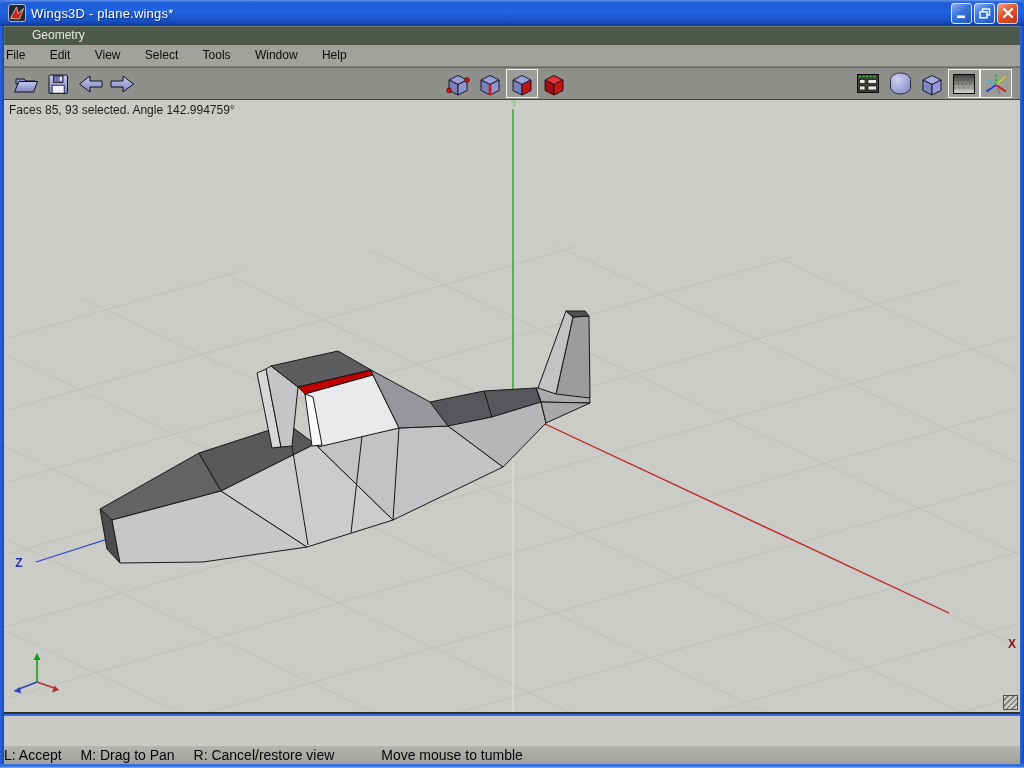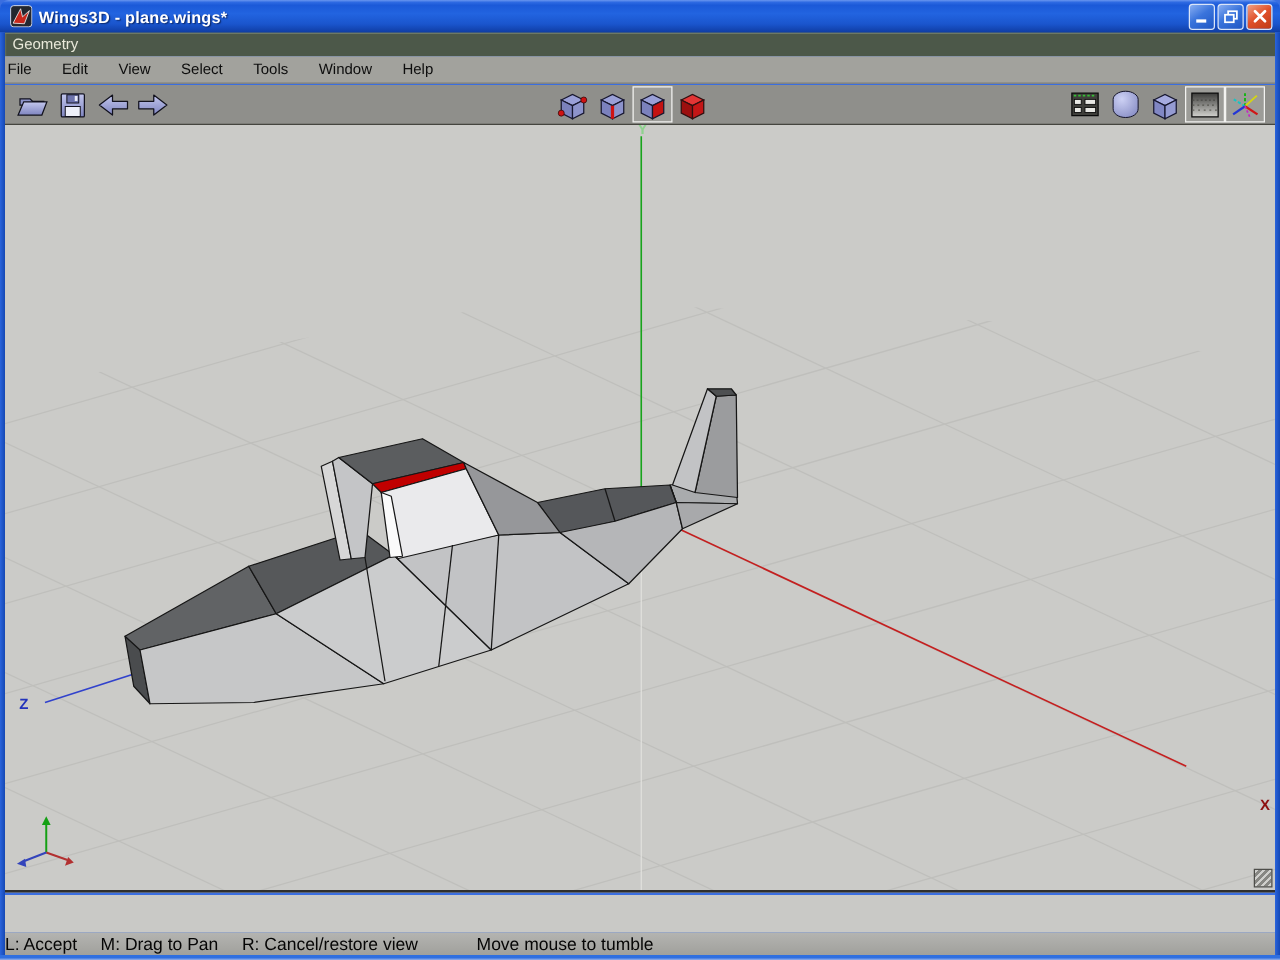--- a/index.html
+++ b/index.html
@@ -4,32 +4,32 @@
 <style>
   *{box-sizing:border-box;margin:0;padding:0}
   html,body{width:1024px;height:768px;overflow:hidden}
   body{position:relative;font-family:"Liberation Sans",sans-serif;background:#3a6ee0}
 
   
   .titlebar{position:absolute;left:0;top:0;width:1024px;height:26px;border-radius:7px 7px 0 0;
     background:linear-gradient(180deg,#6a96ef 0%,#2e6ae2 7%,#1b59d8 16%,#2264e0 42%,#1a55cd 74%,#1243ae 93%,#0f3da0 100%);
     display:flex;align-items:center;padding:0 6px}
   .app-icon{width:18px;height:18px;margin:0 5px 0 2px;flex:0 0 auto}
-  .title-text{color:#fff;font-size:13px;font-weight:bold;text-shadow:1px 1px 1px #0c2a6e;letter-spacing:.2px}
+  .title-text{color:#fff;font-size:13px;font-weight:normal;text-shadow:1px 1px 1px #0c2a6e;letter-spacing:.2px}
   .winbtns{margin-left:auto;display:flex;gap:2px}
   .winbtn{width:21px;height:21px;border-radius:3px;border:1px solid #dbe5f8;display:flex;align-items:center;justify-content:center}
   .btn-blue{background:linear-gradient(145deg,#88aef2,#3a74dc 45%,#1e56c4)}
   .btn-close{background:linear-gradient(145deg,#f2a185,#e0502a 48%,#bf3a16)}
   .frame-l,.frame-r{position:absolute;top:26px;bottom:0;width:4px;background:linear-gradient(90deg,#2a64dc,#1548b4)}
   .frame-l{left:0}.frame-r{right:0}
   .frame-b{position:absolute;left:0;right:0;bottom:0;height:4px;background:linear-gradient(180deg,#2f6fe0 55%,#9ab2e8)}
 
   
   .workspace-bar{position:absolute;left:4px;right:4px;top:26px;height:19px;background:#4c5849;
-    box-shadow:inset 0 1px 0 #78836f,inset 1px 0 0 #5d6a59;color:#e9e9da;font-size:12px;line-height:19px;padding-left:6px}
+    box-shadow:inset 0 1px 0 #78836f,inset 1px 0 0 #5d6a59;color:#e9e9da;font-size:12px;line-height:19px;padding-left:28px}
   .menubar{position:absolute;left:4px;right:4px;top:45px;height:22px;background:#a2a29d;color:#0d0d0d;
     font-size:12px;line-height:21px;padding-left:2px;border-bottom:1px solid #7e7e79}
   .menu-item{display:inline-block;margin-right:21px;cursor:default}
   .toolbar{position:absolute;left:4px;right:4px;top:68px;height:32px;background:#8f8f8b;border-bottom:1px solid #45453f}
   .tgroup{position:absolute;top:1px;display:flex}
   .tg-left{left:6px}.tg-center{left:438px}.tg-right{right:8px}
   .tbtn{width:32px;height:29px;display:flex;align-items:center;justify-content:center;border:1px solid transparent;background:transparent}
   .tbtn.active{border:1px solid #f2f2f0;background:#9c9c98}
 
   
@@ -280,20 +280,21 @@
       <line x1="362" y1="436" x2="351" y2="533" stroke="#161616"></line>
       <line x1="399" y1="428" x2="393" y2="520" stroke="#161616"></line>
       <line x1="292" y1="446" x2="308" y2="545" stroke="#161616"></line>
       <line x1="37" y1="682" x2="37" y2="659" stroke="#14a014" stroke-width="1.6"></line>
       <line x1="37" y1="682" x2="54" y2="688" stroke="#b23030" stroke-width="1.6"></line>
       <line x1="37" y1="682" x2="19" y2="689" stroke="#3344bb" stroke-width="1.6"></line>
       <polygon points="37,653 33.5,660 40.5,660" fill="#14a014"></polygon>
       <polygon points="59,690 52,692.5 54.5,685.5" fill="#b23030"></polygon>
       <polygon points="13.5,691 21,693.5 20,687" fill="#3344bb"></polygon>
     </svg>
+  <div class="vp-info">Faces 85, 93 selected. Angle 142.994759°</div>
   <div class="grip"></div>
 </div>
 
 <div class="lower-gap"></div>
 
 <div class="statusbar">
   <span class="hint">L: Accept</span>
   <span class="hint">M: Drag to Pan</span>
   <span class="hint">R: Cancel/restore view</span>
   <span class="hint hint-last">Move mouse to tumble</span>

